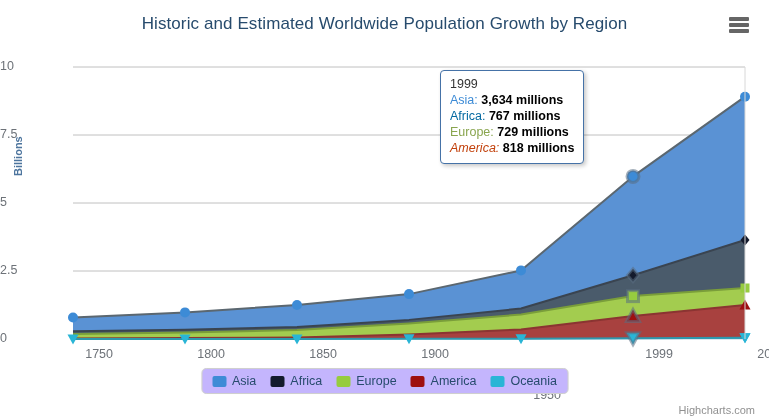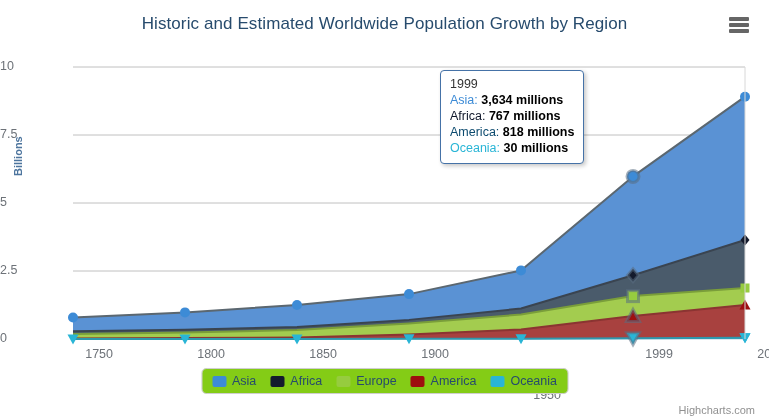--- a/index.html
+++ b/index.html
@@ -56,21 +56,21 @@
   .credits{
     position:absolute;right:14px;bottom:0;
     font-size:11px;color:#909090;
   }
   .legend-box{
     position:absolute;
     left:50%;transform:translateX(-50%);
     bottom:22px;
     border:1px solid #cfcfcf;
     border-radius:5px;
-    background:#84cc16;
+    background:#c4b5fd;
     padding:5px 10px 5px 10px;
     display:flex;align-items:center;gap:14px;
     box-shadow:0 0 1px rgba(0,0,0,.05);
   }
   .legend-item{display:flex;align-items:center;gap:6px;cursor:pointer;}
   .legend-swatch{width:14px;height:11px;border-radius:2px;display:block;}
   .legend-label{font-size:12.5px;color:#274b6d;}
   .tooltip{
     position:absolute;
     left:440px;top:70px;
@@ -199,23 +199,23 @@
       <div class="axis-label x-label" style="left: 369px; width: 80px; top: 347px;">1900</div>
       <div class="axis-label x-label" style="left: 481px; width: 80px; top: 347px; margin-top: 41px;">1950</div>
       <div class="axis-label x-label" style="left: 593px; width: 80px; top: 347px;">1999</div>
       <div class="axis-label x-label" style="left: 705px; width: 80px; top: 347px;">2050</div>
     </div>
 
   <div class="tooltip" id="tooltip">
     <div class="tt-header">1999</div>
     <div id="tooltip-rows">
         <div class="tt-row"><span class="tt-name" style="color: rgb(61, 139, 214);">Asia: </span><span class="tt-val">3,634 millions</span></div>
-        <div class="tt-row"><span class="tt-name" style="color: #0f172a;">Africa: </span><span class="tt-val">767 millions</span></div>
-        <div class="tt-row"><span class="tt-name" style="color: #0c4a6e;">America: </span><span class="tt-val">818 millions</span></div>
-        <div class="tt-row"><span class="tt-name" style="color: rgb(41, 181, 214);">Oceania: </span><span class="tt-val">30 millions</span></div>
+        <div class="tt-row"><span class="tt-name" style="color: #0369a1;">Africa: </span><span class="tt-val">767 millions</span></div>
+        <div class="tt-row"><span class="tt-name" style="color: rgb(137, 165, 78);">Europe: </span><span class="tt-val">729 millions</span></div>
+        <div class="tt-row"><span class="tt-name" style="color: #c2410c; font-style: italic;">America: </span><span class="tt-val">818 millions</span></div>
       </div>
   </div>
 
   <div class="legend-box" id="legend">
       <div class="legend-item">
         <span class="legend-swatch" style="background: rgb(61, 139, 214);"></span>
         <span class="legend-label">Asia</span>
       </div>
       <div class="legend-item">
         <span class="legend-swatch" style="background: rgb(20, 27, 45);"></span>

